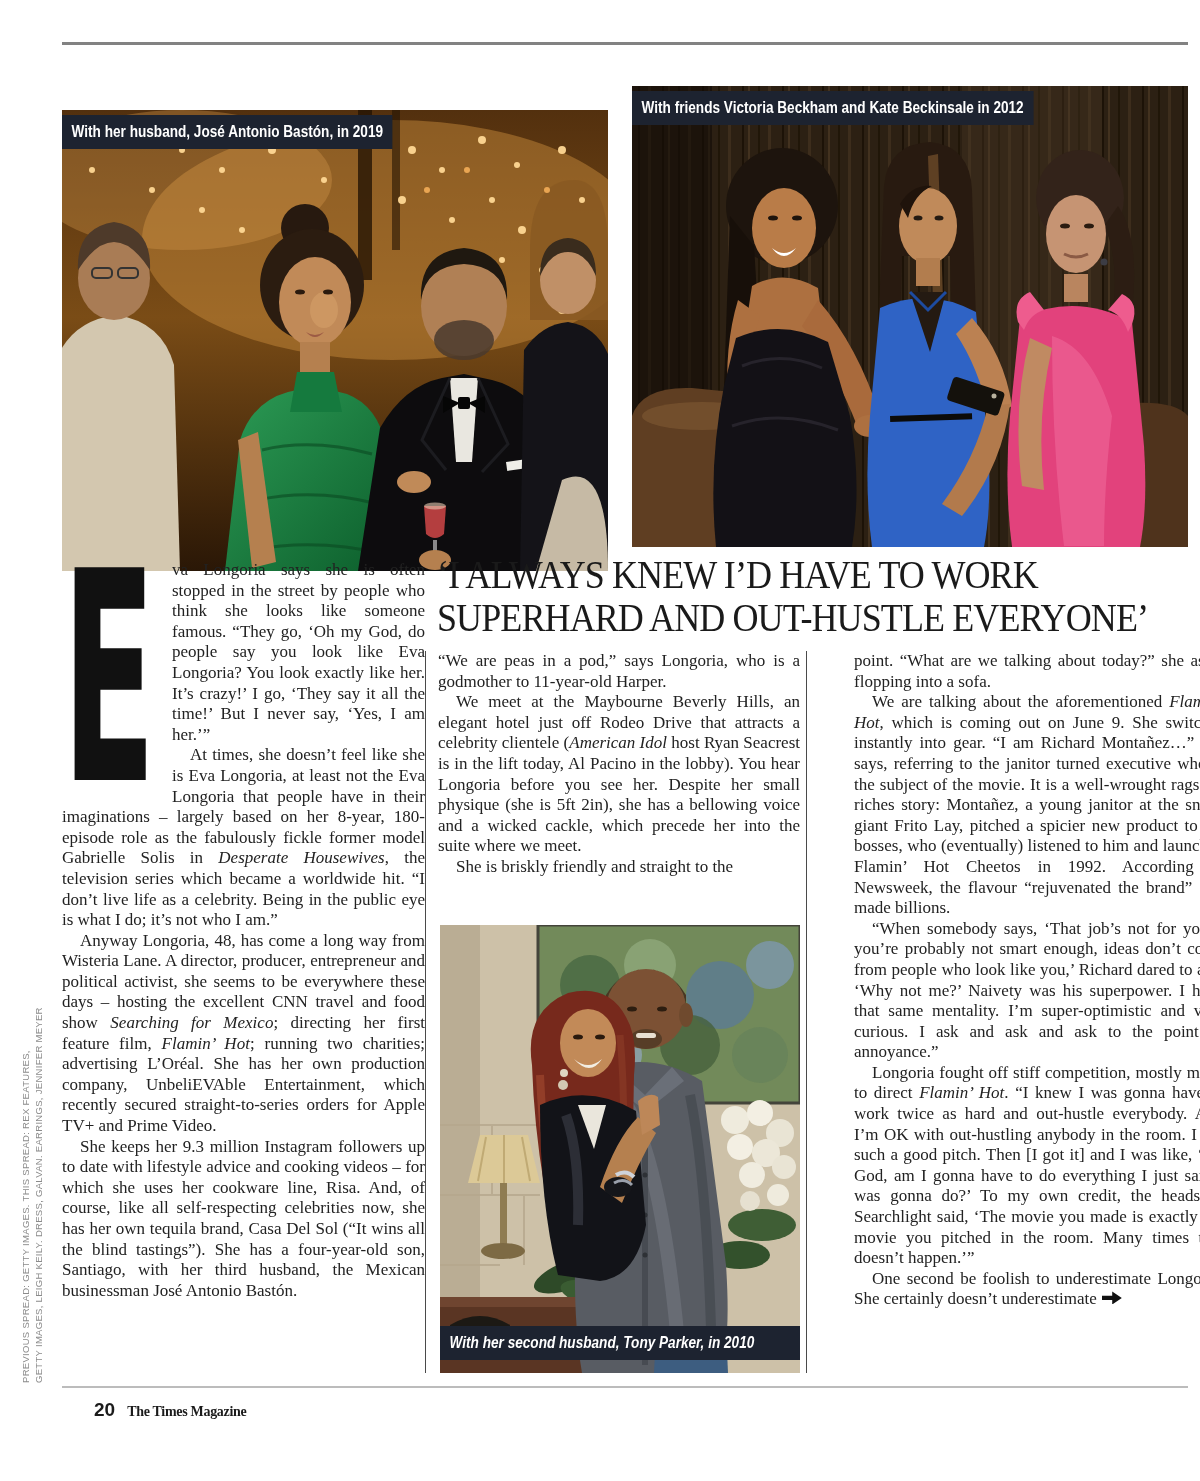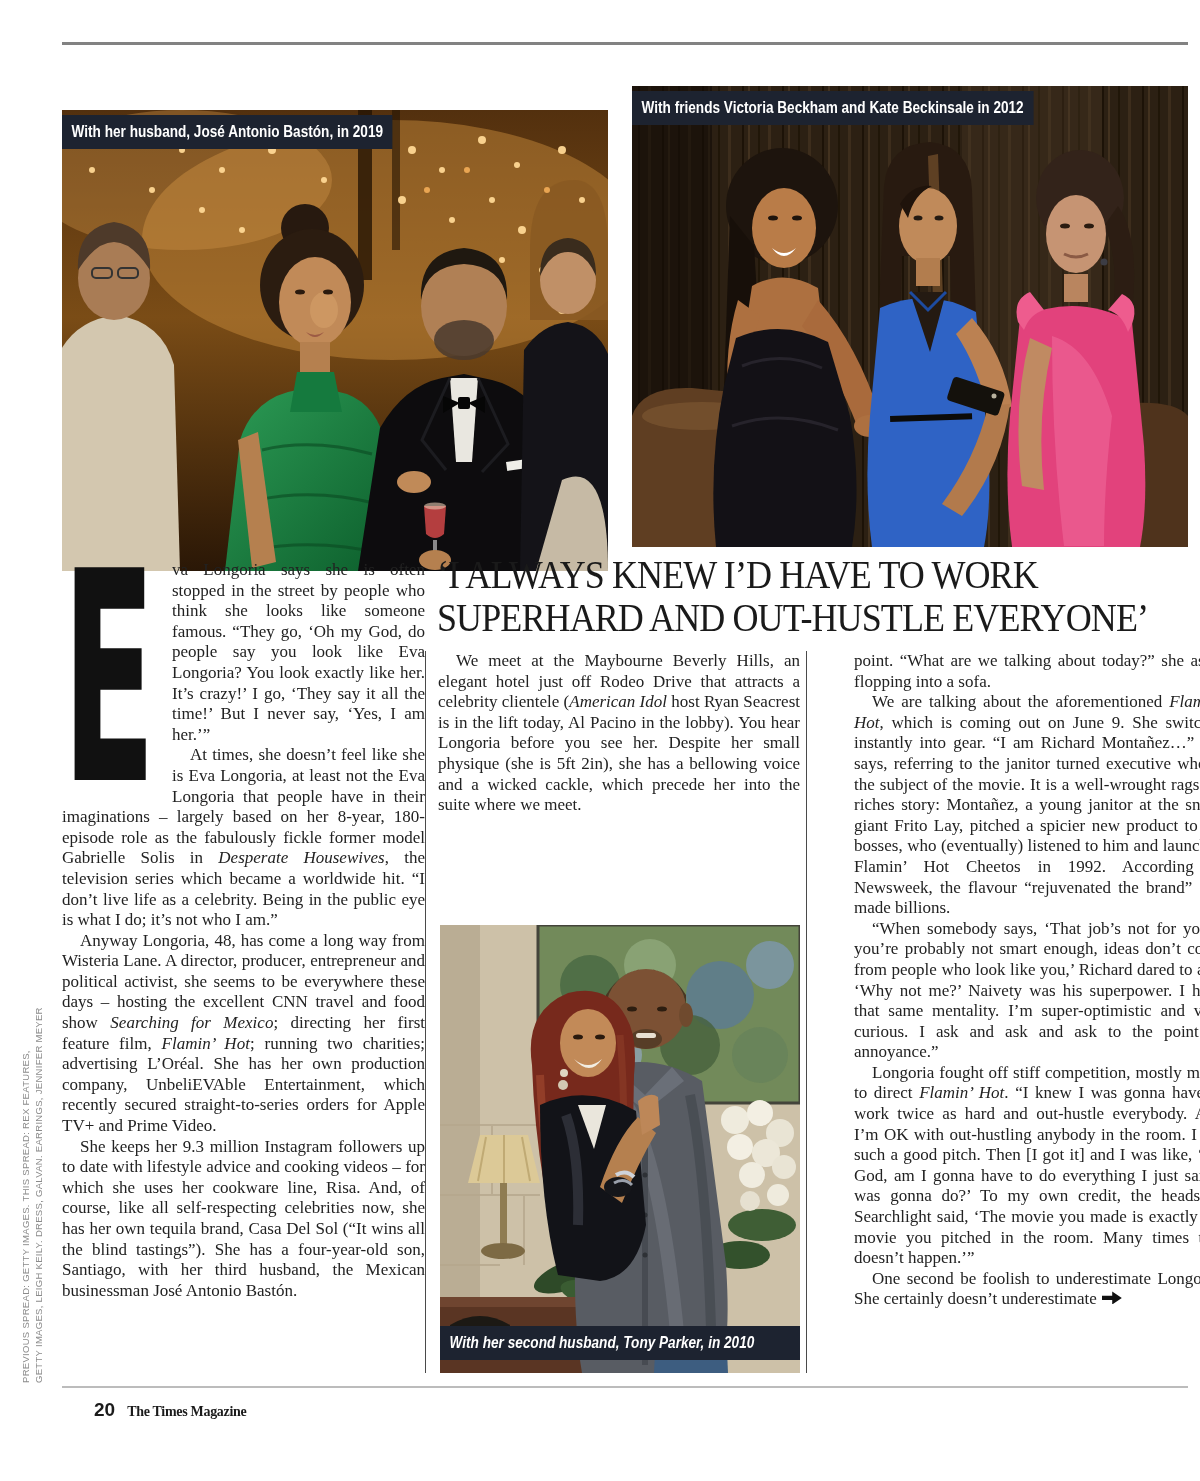--- a/index.html
+++ b/index.html
@@ -227,21 +227,23 @@
     <svg class="dropcap" width="93" height="220" viewBox="0 0 93 220">
       <text x="0" y="213" font-family="DejaVu Sans, sans-serif" font-weight="bold" font-size="292" fill="#111111" transform="scale(0.47 1)">E</text>
     </svg>
   <p class=""><span>va Longoria says she is often stopped in the street by people who think she looks like someone famous. “They go, ‘Oh my God, do people say you look like Eva Longoria? You look exactly like her. It’s crazy!’ I go, ‘They say it all the time!’ But I never say, ‘Yes, I am her.’”</span></p>
       <p class="indent"><span>At times, she doesn’t feel like she is Eva Longoria, at least not the Eva Longoria that people have in their imaginations – largely based on her 8-year, 180-episode role as the fabulously fickle former model Gabrielle Solis in </span><em>Desperate Housewives</em><span>, the television series which became a worldwide hit. “I don’t live life as a celebrity. Being in the public eye is what I do; it’s not who I am.”</span></p>
       <p class="indent"><span>Anyway Longoria, 48, has come a long way from Wisteria Lane. A director, producer, entrepreneur and political activist, she seems to be everywhere these days – hosting the excellent CNN travel and food show </span><em>Searching for Mexico</em><span>; directing her first feature film, </span><em>Flamin’ Hot</em><span>; running two charities; advertising L’Oréal. She has her own production company, UnbeliEVAble Entertainment, which recently secured straight-to-series orders for Apple TV+ and Prime Video.</span></p>
       <p class="indent"><span>She keeps her 9.3 million Instagram followers up to date with lifestyle advice and cooking videos – for which she uses her cookware line, Risa. And, of course, like all self-respecting celebrities now, she has her own tequila brand, Casa Del Sol (“It wins all the blind tastings”). She has a four-year-old son, Santiago, with her third husband, the Mexican businessman José Antonio Bastón.</span></p>
     </div>
 
   <div class="col" id="col2">
+      <p class=""><span>“We are peas in a pod,” says Longoria, who is a godmother to 11-year-old Harper.</span></p>
       <p class="indent"><span>We meet at the Maybourne Beverly Hills, an elegant hotel just off Rodeo Drive that attracts a celebrity clientele (</span><em>American Idol</em><span> host Ryan Seacrest is in the lift today, Al Pacino in the lobby). You hear Longoria before you see her. Despite her small physique (she is 5ft 2in), she has a bellowing voice and a wicked cackle, which precede her into the suite where we meet.</span></p>
+      <p class="indent"><span>She is briskly friendly and straight to the</span></p>
     </div>
 
   <div class="col" id="col3">
       <p class=""><span>point. “What are we talking about today?” she asks, flopping into a sofa.</span></p>
       <p class="indent"><span>We are talking about the aforementioned </span><em>Flamin’ Hot</em><span>, which is coming out on June 9. She switches instantly into gear. “I am Richard Montañez…” she says, referring to the janitor turned executive who is the subject of the movie. It is a well-wrought rags-to-riches story: Montañez, a young janitor at the snack giant Frito Lay, pitched a spicier new product to his bosses, who (eventually) listened to him and launched Flamin’ Hot Cheetos in 1992. According to Newsweek, the flavour “rejuvenated the brand” and made billions.</span></p>
       <p class="indent"><span>“When somebody says, ‘That job’s not for you – you’re probably not smart enough, ideas don’t come from people who look like you,’ Richard dared to ask, ‘Why not me?’ Naivety was his superpower. I have that same mentality. I’m super-optimistic and very curious. I ask and ask and ask to the point of annoyance.”</span></p>
       <p class="indent"><span>Longoria fought off stiff competition, mostly male, to direct </span><em>Flamin’ Hot</em><span>. “I knew I was gonna have to work twice as hard and out-hustle everybody. And I’m OK with out-hustling anybody in the room. I did such a good pitch. Then [I got it] and I was like, ‘Oh God, am I gonna have to do everything I just said I was gonna do?’ To my own credit, the heads of Searchlight said, ‘The movie you made is exactly the movie you pitched in the room. Many times that doesn’t happen.’”</span></p>
       <p class="indent"><span>One second be foolish to underestimate Longoria. She certainly doesn’t underestimate</span><span class="cont-arrow"></span></p>
     </div>
 

